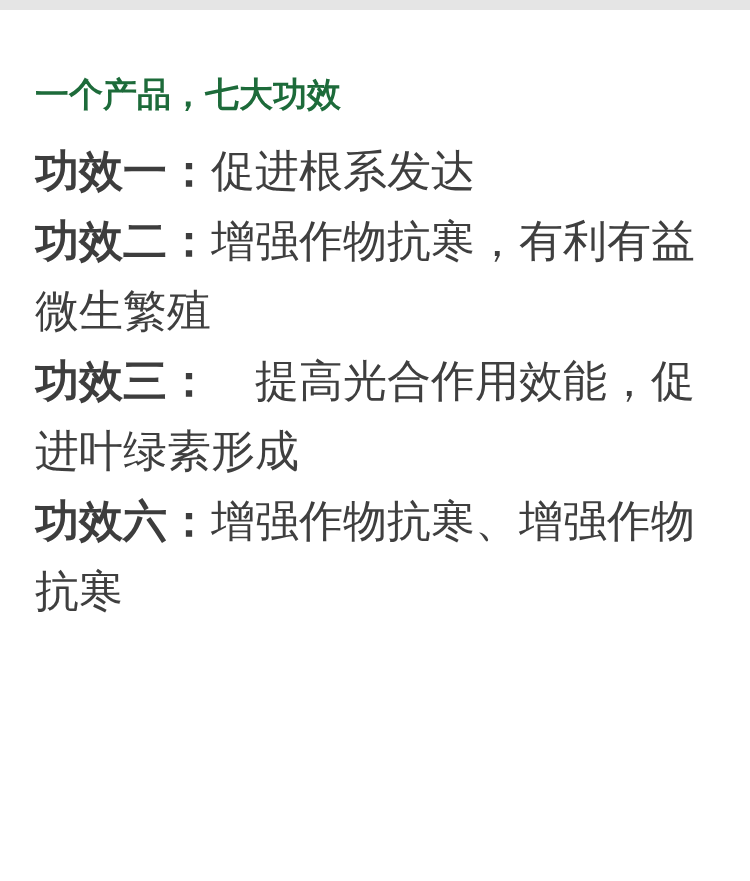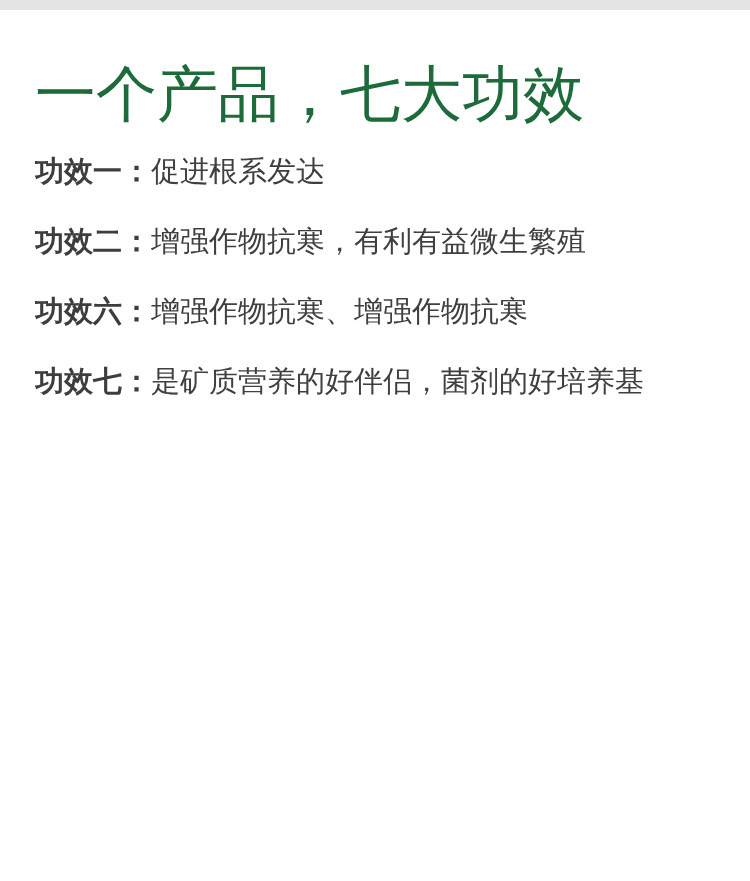--- a/index.html
+++ b/index.html
@@ -17,31 +17,31 @@
     width: 750px;
     height: 10px;
     background: #e5e5e5;
   }
   .content {
     padding: 52px 15px 0 35px;
     width: 700px;
   }
   h1.page-title {
     margin: 0 0 10px 0;
-    font-size: 61px;
+    font-size: 34px;
     line-height: 64px;
-    font-weight: 400;
+    font-weight: 700;
     color: #1d6b3a;
     letter-spacing: 0;
     white-space: nowrap;
   }
   p.effect {
     margin: 0;
     width: 700px;
-    font-size: 29px;
+    font-size: 44px;
     line-height: 70px;
     color: #3f3f3f;
     word-break: normal;
     overflow-wrap: break-word;
   }
   p.effect .effect-label {
     font-weight: 700;
     color: #3d3d3d;
   }
   p.effect .effect-text {
@@ -54,20 +54,20 @@
 <div class="top-bar" style="background: rgb(229, 229, 229);"></div>
 
 <main class="content">
 
   <h1 class="page-title" style="color: rgb(29, 107, 58);">一个产品，七大功效</h1>
 
   <p class="effect"><span class="effect-label">功效一：</span><span class="effect-text">促进根系发达</span></p>
 
   <p class="effect"><span class="effect-label">功效二：</span><span class="effect-text">增强作物抗寒，有利有益微生繁殖</span></p>
 
+  <p class="effect"><span class="effect-label">功效三：</span><span class="effect-text">　提高光合作用效能，促进叶绿素形成</span></p>
 
 
 
   <p class="effect"><span class="effect-label">功效六：</span><span class="effect-text">增强作物抗寒、增强作物抗寒</span></p>
 
-  <p class="effect"><span class="effect-label">功效七：</span><span class="effect-text">是矿质营养的好伴侣，菌剂的好培养基</span></p>
 
 </main>
 
 </body></html>

